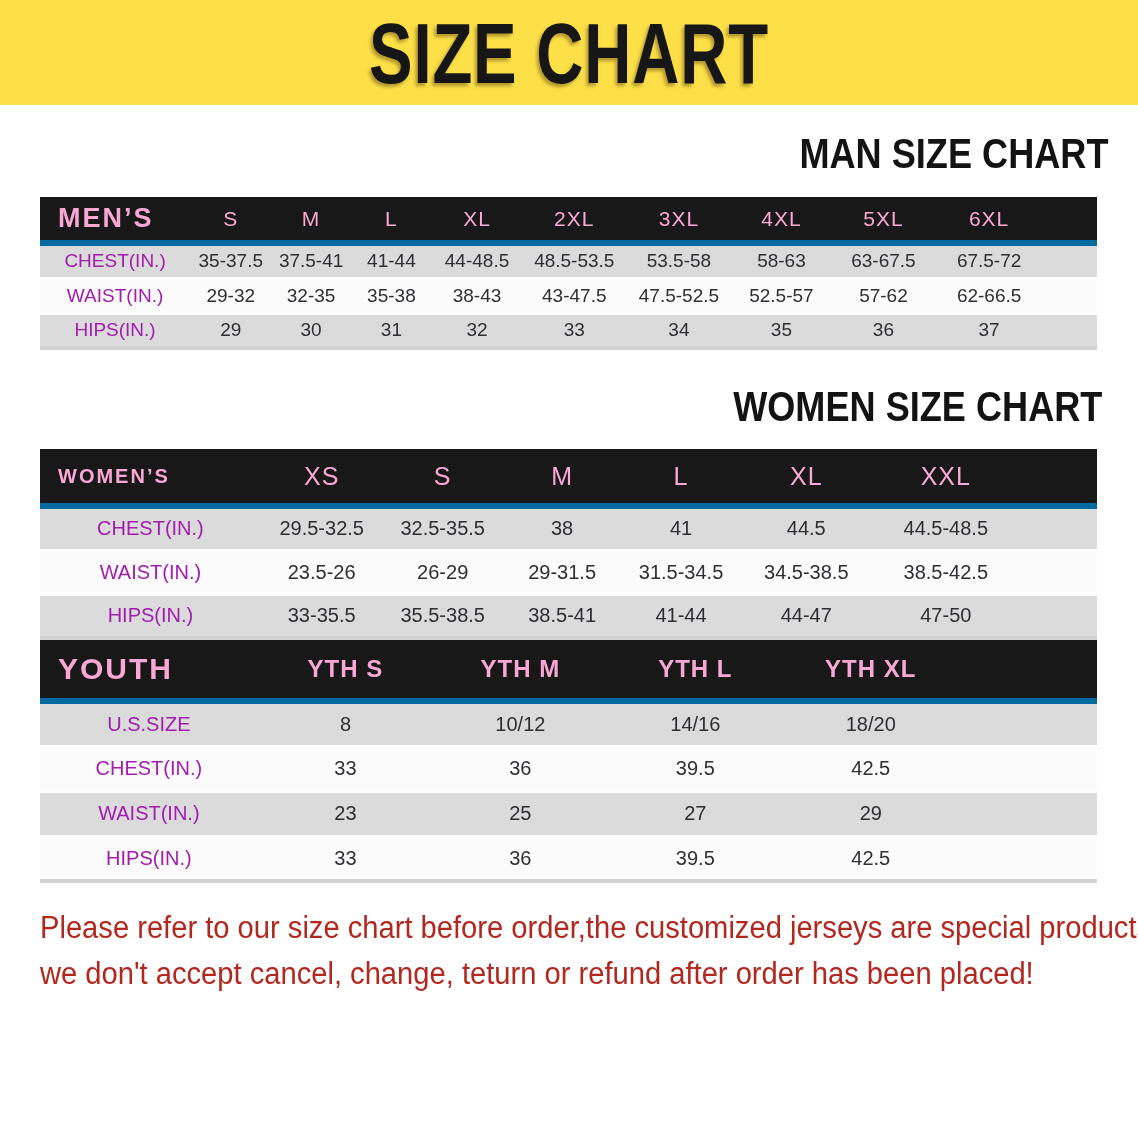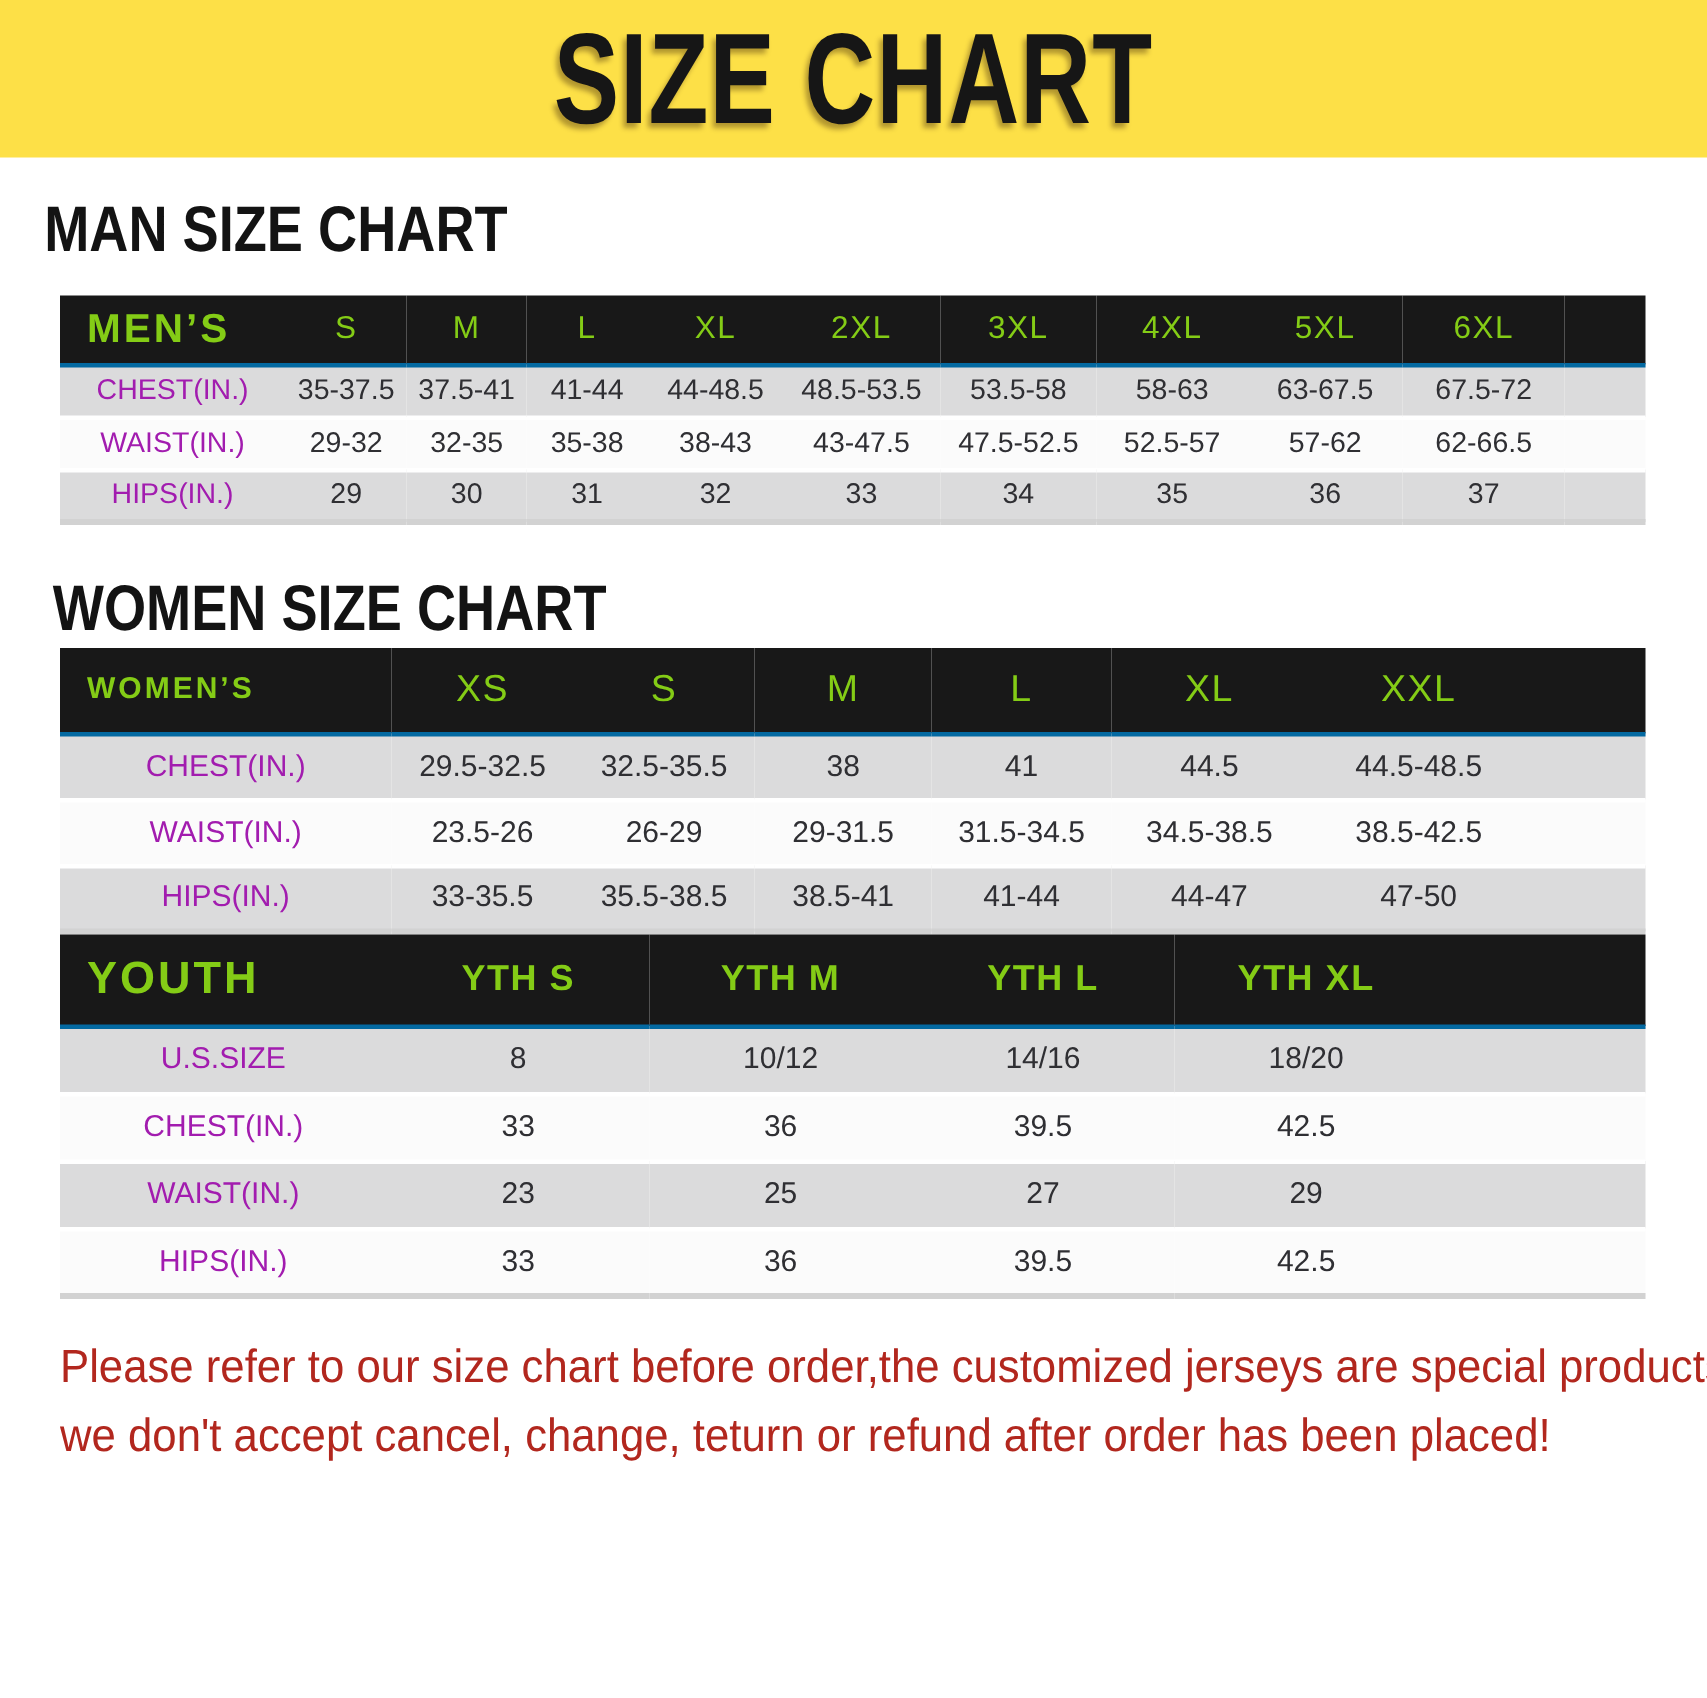--- a/index.html
+++ b/index.html
@@ -21,43 +21,43 @@
     display:inline-block;
     font-size:86px; line-height:100px;
     font-weight:800;
     color:#161616;
     letter-spacing:1px;
     transform:scaleX(0.76);
     text-shadow:-3px 3px 4px rgba(40,15,0,0.35);
     white-space:nowrap;
   }
   
-  .section-heading { text-align:left; overflow:visible; }
+  .section-heading { text-align:right; overflow:visible;padding-left:35px; }
   .heading-text {
     display:inline-block;
     font-size:43px; line-height:52px;
     font-weight:800;
     color:#131313;
     transform:scaleX(0.84);
     white-space:nowrap;
   }
   #sec-men   .section-heading { padding-top:22px;  height:92px;  }
-  #sec-women .section-heading { padding-top:30px;  height:82px;  }
+  #sec-women .section-heading { padding-top:30px;  height:99px;  }
   #sec-youth .section-heading { padding-top:48px;  height:122px; }
   
   .size-table {
     width:1057px;
     margin-left:40px;
     border-collapse:collapse;
     table-layout:fixed;
   }
   .size-table thead th {
     background:#181818;
-    color:#84cc16;
-    border-bottom:3px solid #0369a1;
+    color:#f9a8d4;
+    border-bottom:6px solid #0369a1;
     vertical-align:middle;
     text-align:center;
     letter-spacing:1px;
     font-weight:500;
     white-space:nowrap;
   }
   .size-table thead th.hdr-label {
     text-align:left;
     padding-left:18px;
     font-weight:800;

